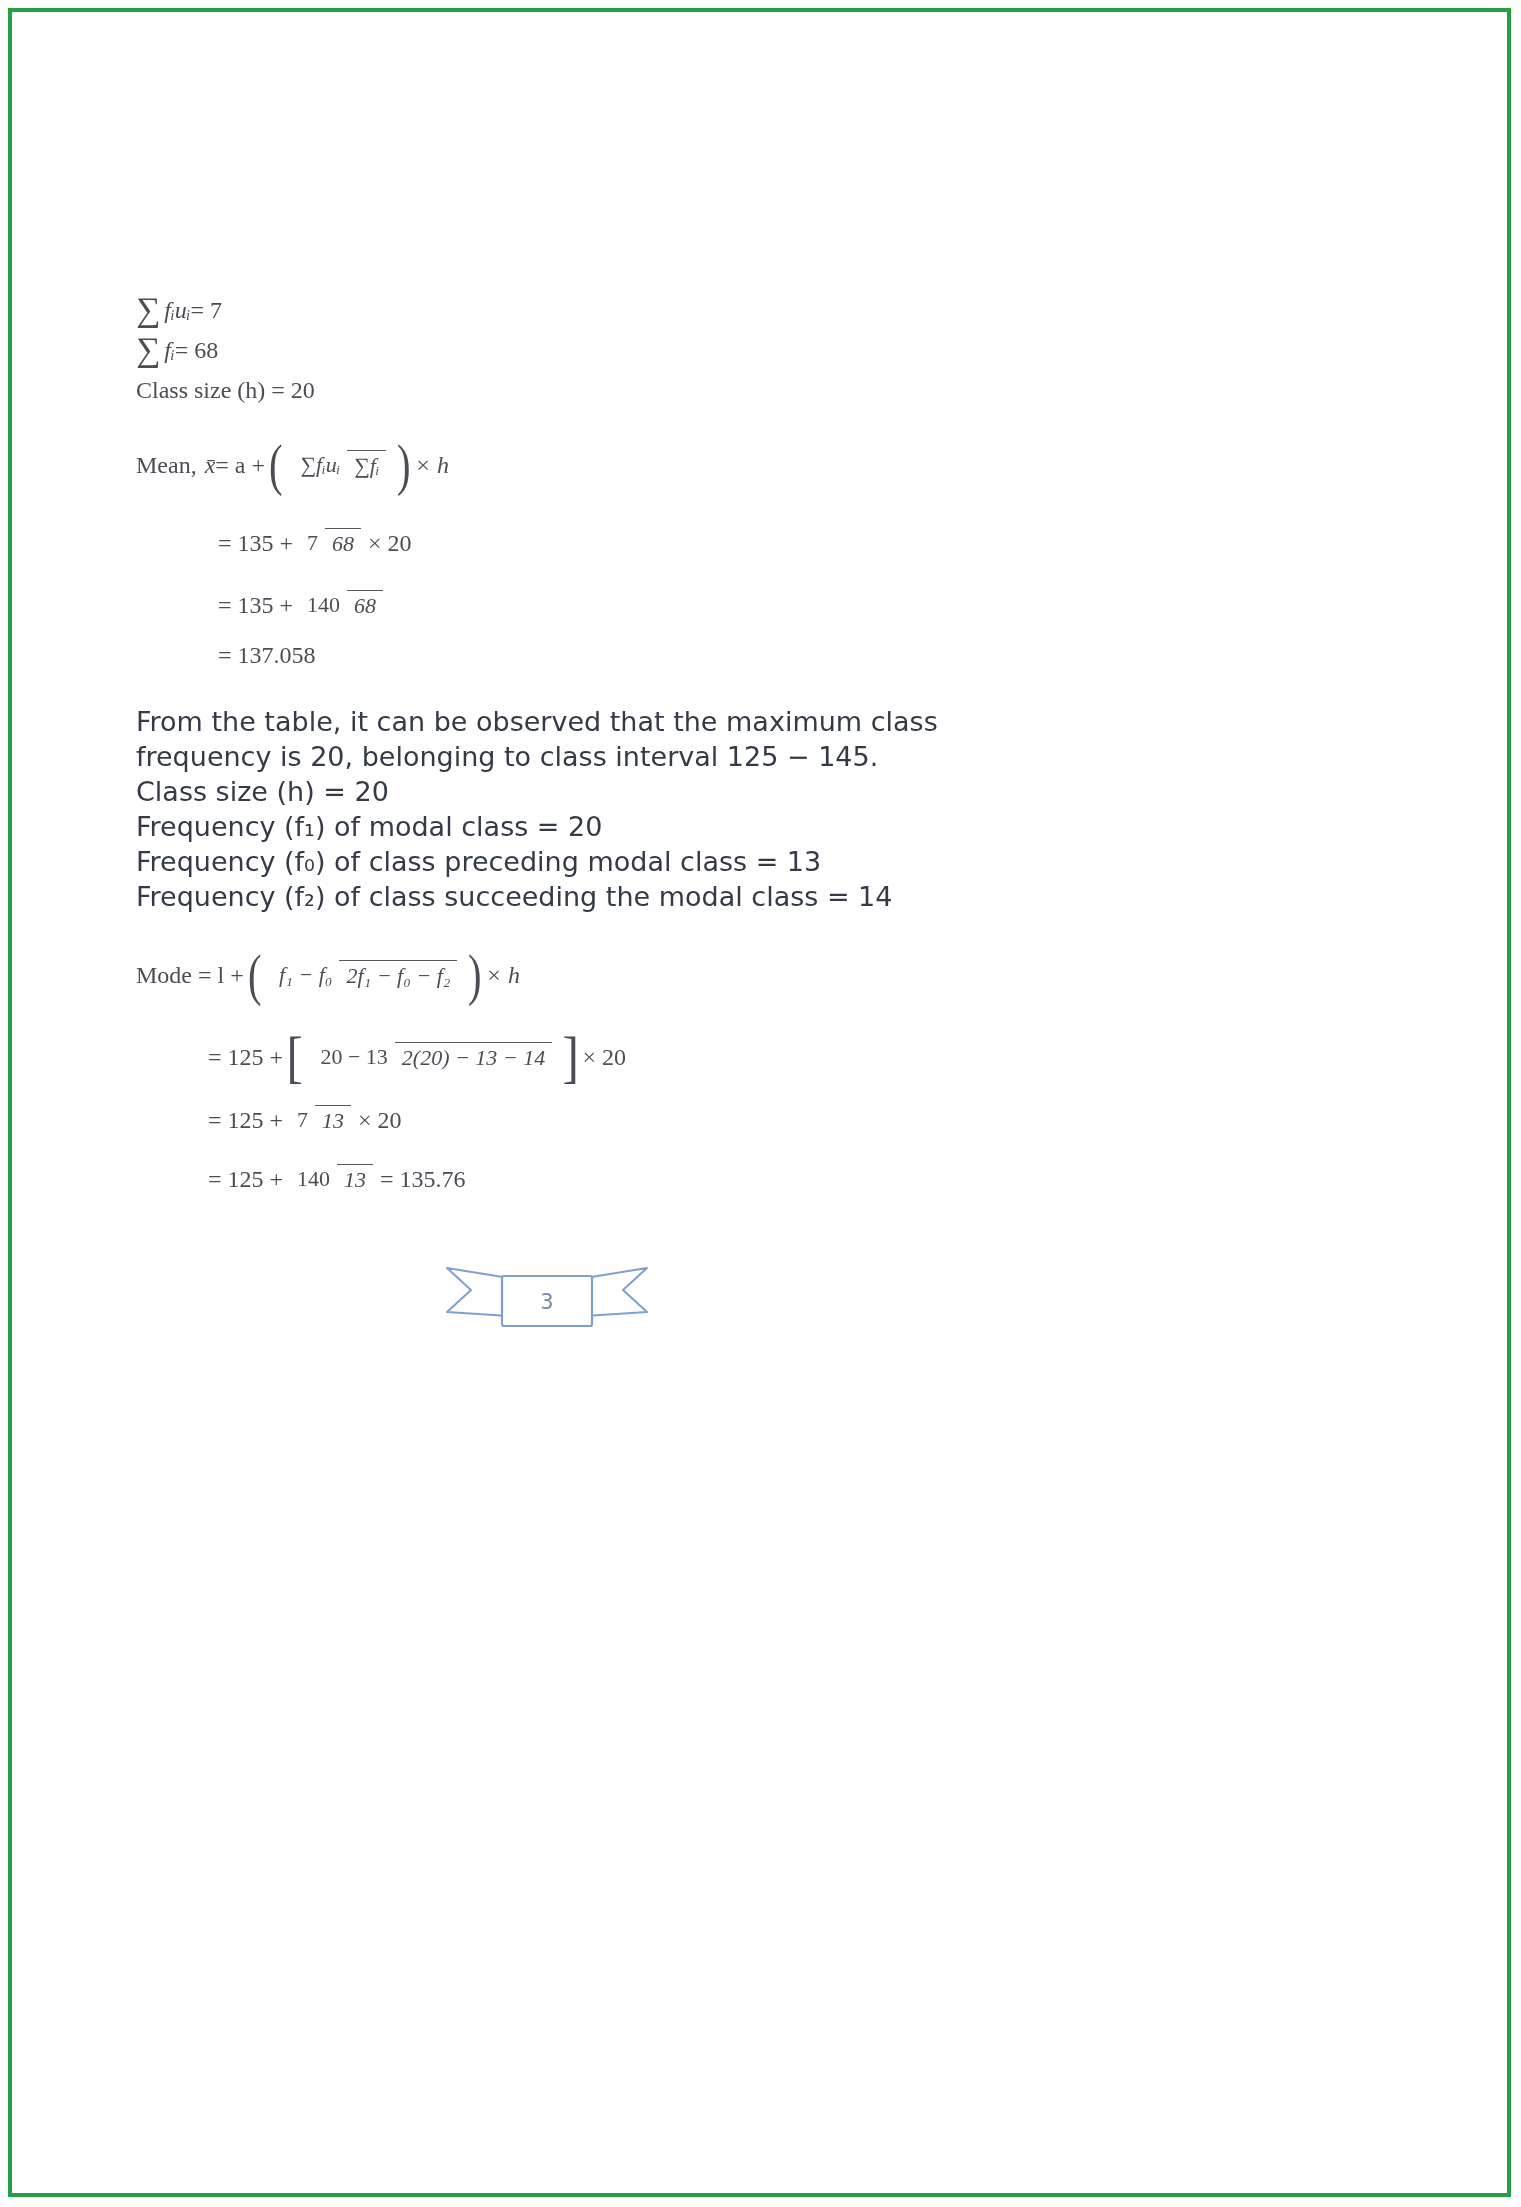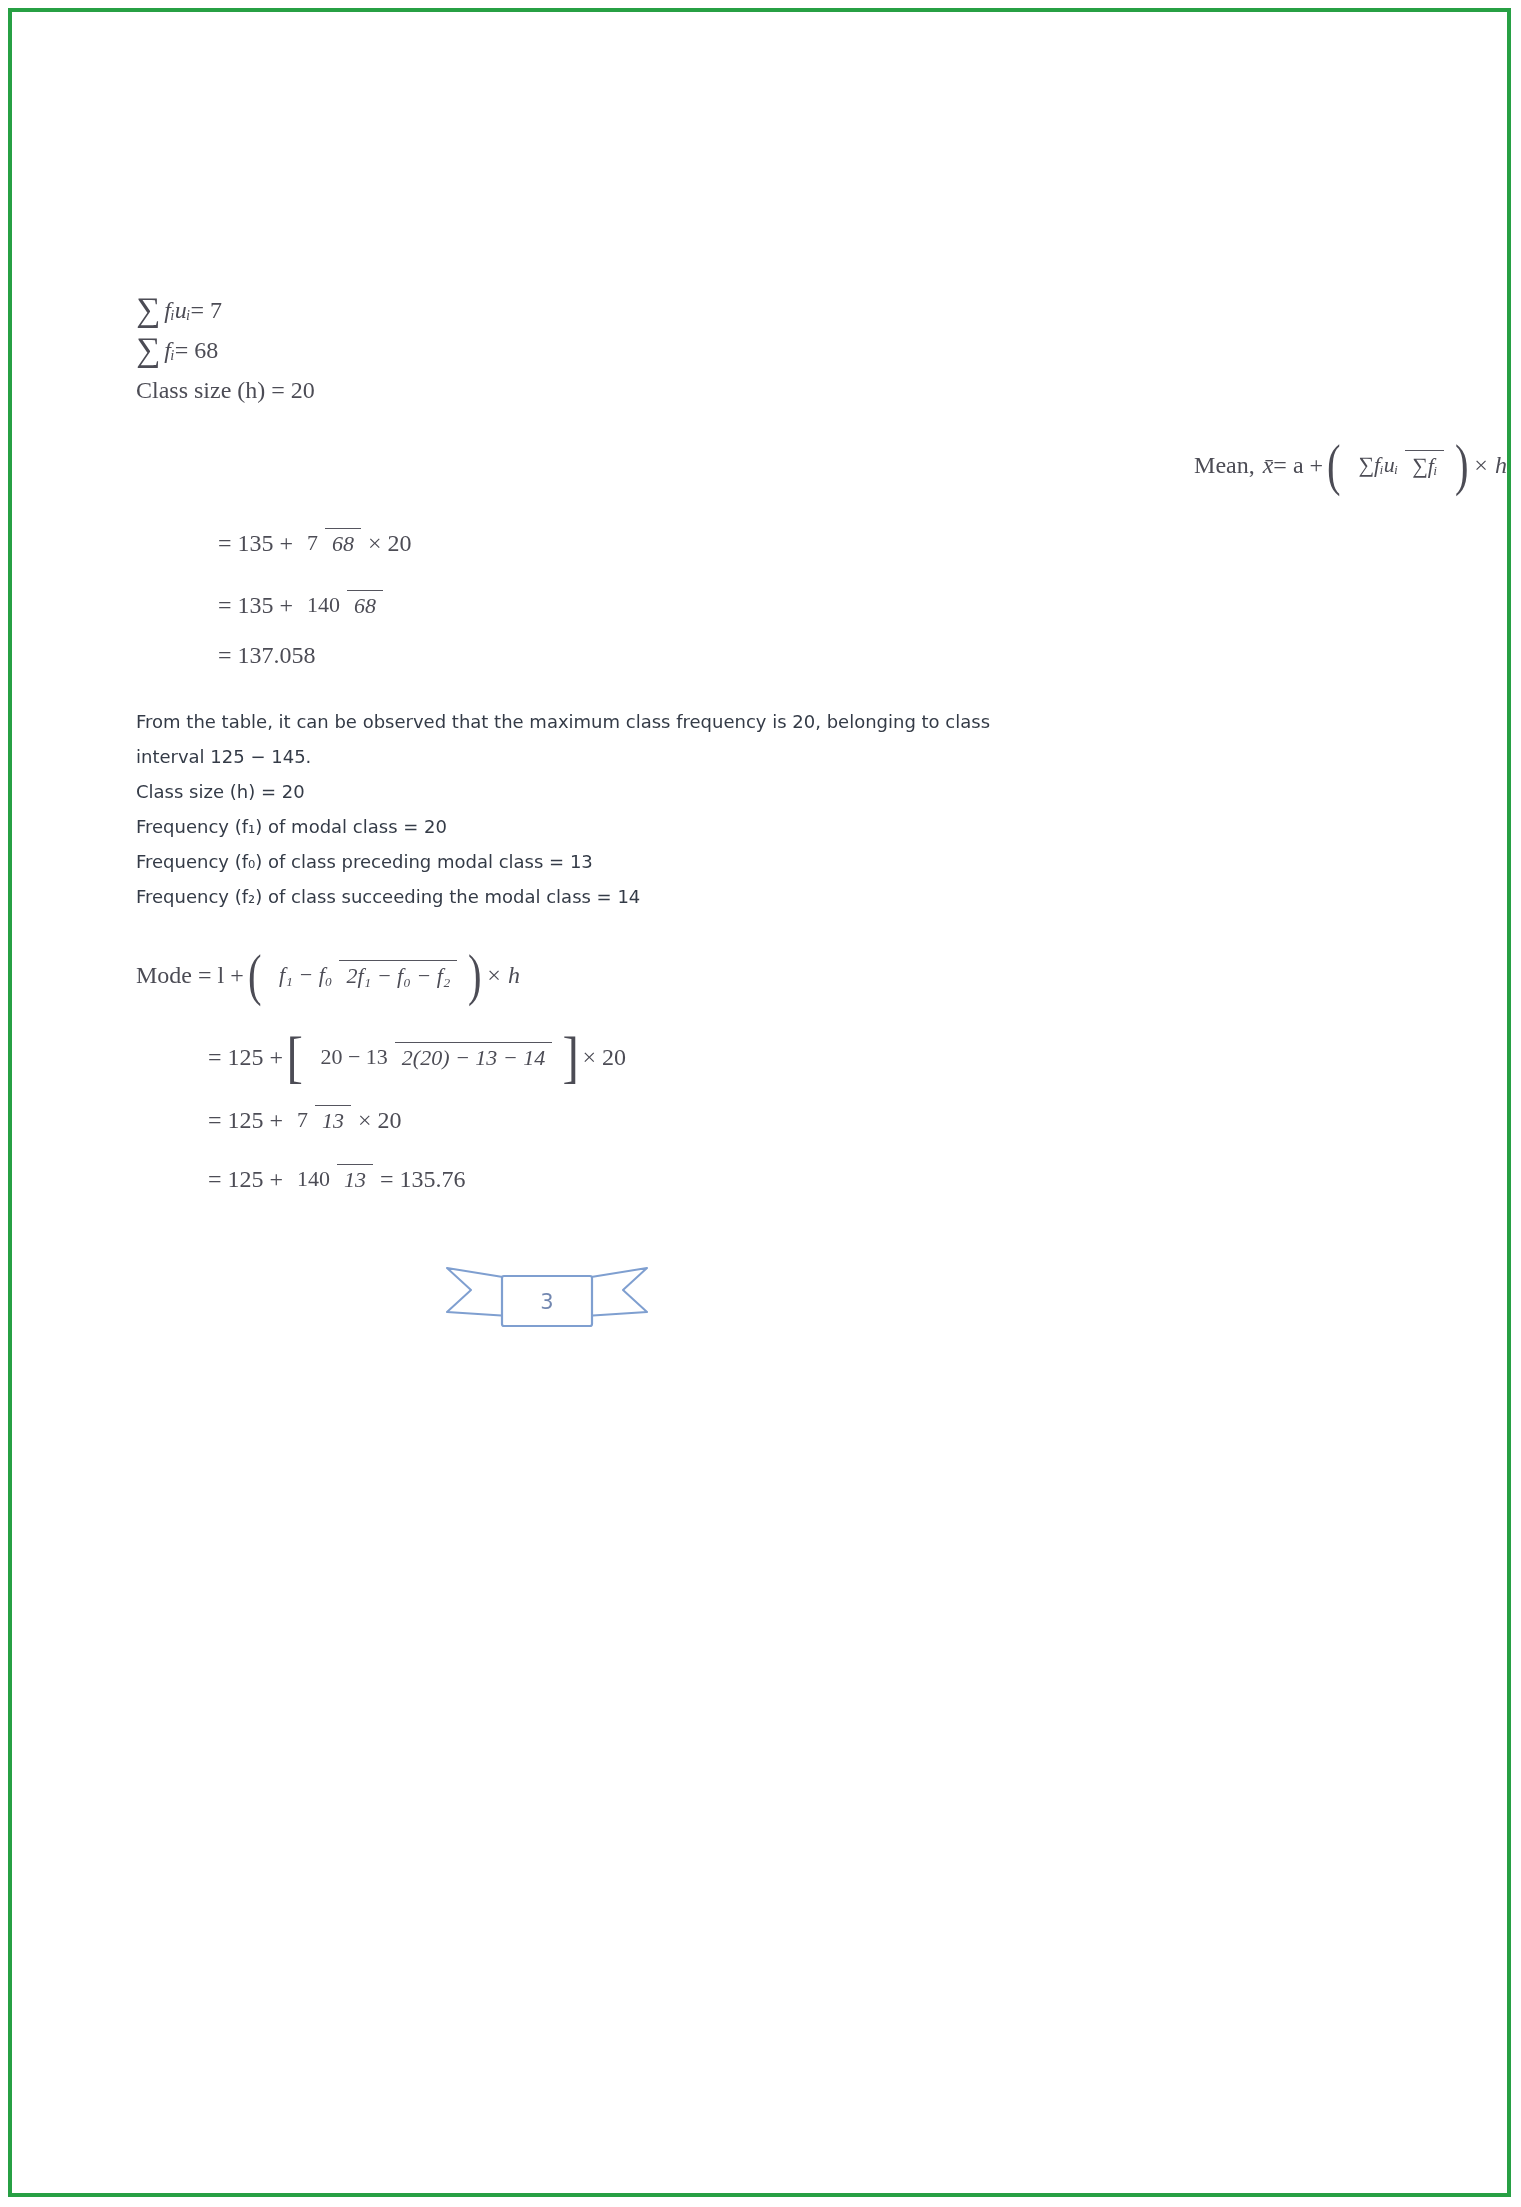--- a/index.html
+++ b/index.html
@@ -19,30 +19,30 @@
   .math{font-family:"Liberation Serif",serif;color:#4c4c55;font-size:24px;}
   .math-line{display:flex;align-items:center;height:40px;}
   .sigma{font-size:34px;line-height:1;margin-right:4px;}
   .var{font-style:italic;}
   .frac{display:inline-flex;flex-direction:row;align-items:center;vertical-align:middle;margin:0 7px;font-size:22px;line-height:1.25;}
   .frac .den{border-top:1.6px solid #55555e;font-style:italic;}
   .frac .num,.frac .den{padding:1px 7px;text-align:center;}
   .bigp{display:inline-block;font-family:"Liberation Serif",serif;font-size:58px;font-weight:300;line-height:1;transform:scaleX(.7);vertical-align:middle;margin:0 1px;}
   .bigb{display:inline-block;font-family:"Liberation Serif",serif;font-size:58px;font-weight:300;line-height:1;transform:scaleX(.85);vertical-align:middle;margin:0 2px;}
   .formula-row{display:flex;align-items:center;}
-  .mean-row{margin-top:18px;height:74px;justify-content:flex-end;}
+  .mean-row{margin-top:18px;height:74px;}
   .mode-row{margin-top:22px;height:78px;}
   .step-row{height:62px;}
   .step-row.short{height:38px;}
   .indent-mean{margin-left:82px;}
   .indent-mode{margin-left:72px;}
   .gap{display:inline-block;width:8px;}
 
   
-  .bodytext{margin-top:30px;font-size:18px;line-height:35px;color:#343b47;}
+  .bodytext{margin-top:30px;font-size:27px;line-height:35px;color:#343b47;}
   .para{max-width:910px;}
   .bline{white-space:nowrap;}
   .median-note{margin-top:48px;font-size:20.5px;color:#343b47;}
 
   
   .banner-wrap{margin-top:52px;margin-left:305px;width:212px;height:74px;}
   .ribbon{fill:#ffffff;stroke:#7f9fd0;stroke-width:2;stroke-linejoin:round;}
   .ribbon-center{fill:#ffffff;stroke:#7f9fd0;stroke-width:2.2;}
   .ribbon-num{fill:#7287b0;font-family:"DejaVu Sans",sans-serif;font-size:21px;}
 </style>

